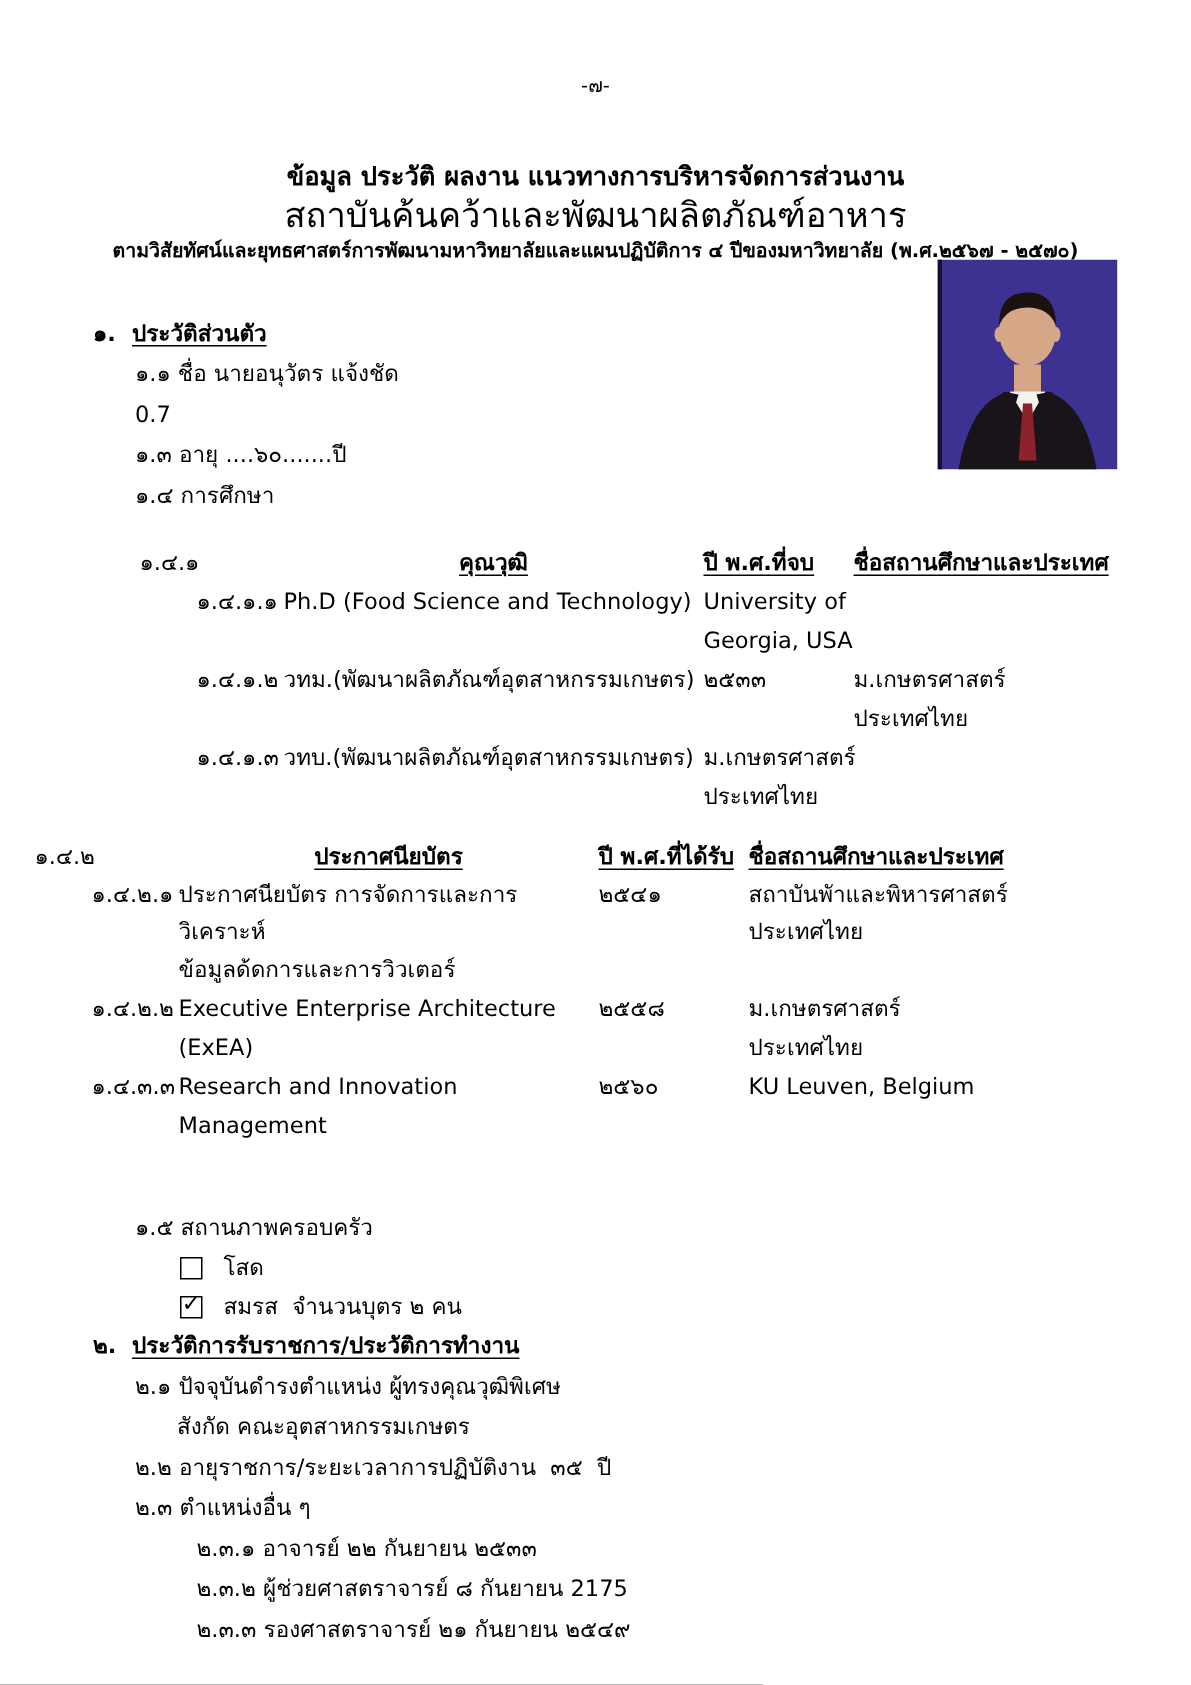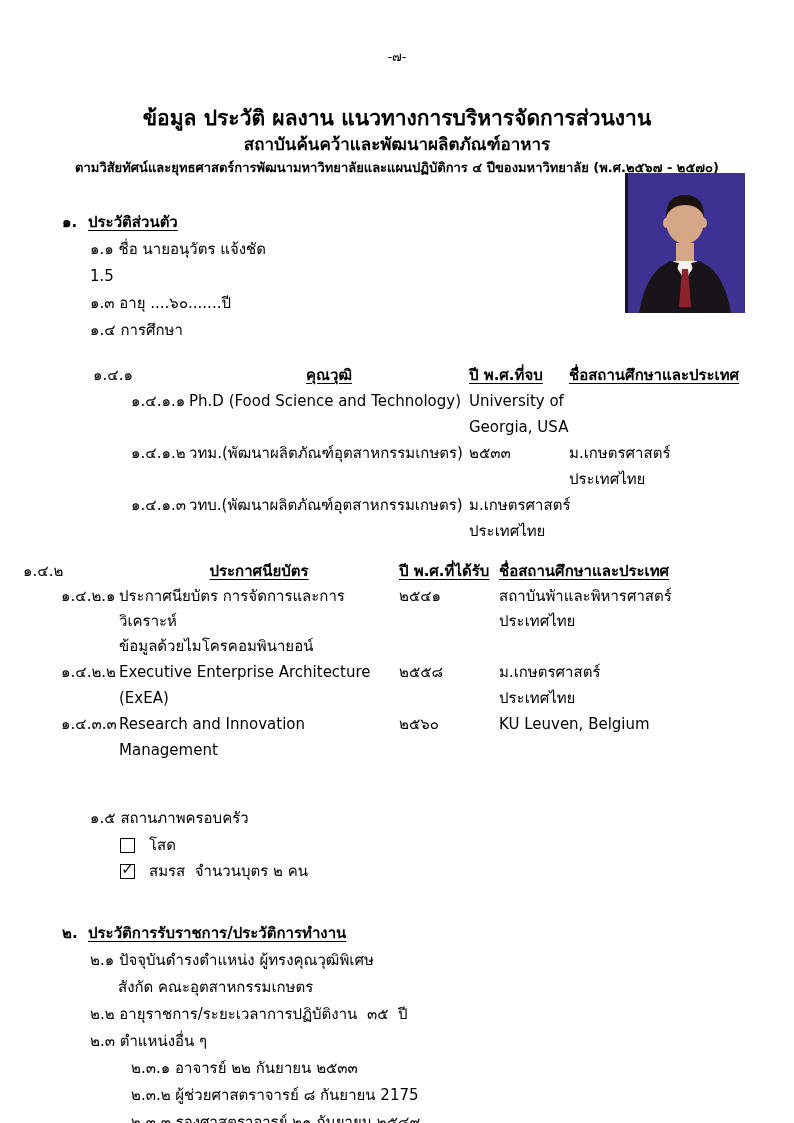--- a/index.html
+++ b/index.html
@@ -11,22 +11,22 @@
     color:#000000;
     font-family:"DejaVu Sans","Liberation Sans",sans-serif;
     font-size:15px;
     overflow:hidden;
   }
   .center { text-align:center; }
   .ul { text-decoration:underline; text-underline-offset:3px; }
 
   .page-number { padding-top:46px; font-size:13px; }
 
-  .doc-title1 { margin-top:38px; font-size:21px; font-weight:bold; line-height:26px; }
-  .doc-title2 { font-size:17px; font-weight:bold; line-height:26px; }
+  .doc-title1 { margin-top:38px; font-size:17px; font-weight:bold; line-height:26px; }
+  .doc-title2 { font-size:23px; font-weight:normal; line-height:26px; }
   .doc-title3 { font-size:13px; font-weight:bold; line-height:22px; }
 
   .sec-heading { margin-left:62px; font-weight:bold; }
   .sec-heading .num { display:inline-block; width:26px; }
 
   .sub  { margin-left:90px; }
   .sub2 { margin-left:118px; }
   .ind3 { margin-left:131px; }
 
   .line { line-height:27px; }
@@ -88,21 +88,21 @@
 
       <ellipse cx="41" cy="50" rx="3" ry="5" fill="#d6a786"></ellipse>
       <ellipse cx="79" cy="50" rx="3" ry="5" fill="#d6a786"></ellipse>
     </svg>
   </div>
 
   <div class="sec-heading line" style="margin-top:30px;">
     <span class="num">๑.</span><span class="ul">ประวัติส่วนตัว</span>
   </div>
   <div class="sub line">๑.๑ ชื่อ นายอนุวัตร แจ้งชัด</div>
-  <div class="sub line">1.5</div>
+  <div class="sub line">0.7</div>
   <div class="sub line">๑.๓ อายุ ....๖๐.......ปี</div>
   <div class="sub line">๑.๔ การศึกษา</div>
 
   <div class="edu-table" style="margin-top:18px;">
     <div class="edu-row header">
       <div class="c-num-h" style="font-weight:normal;">๑.๔.๑</div>
       <div class="c-desc-h"><span class="ul">คุณวุฒิ</span></div>
       <div class="c-year"><span class="ul">ปี พ.ศ.ที่จบ</span></div>
       <div><span class="ul">ชื่อสถานศึกษาและประเทศ</span></div>
     </div>
@@ -128,21 +128,21 @@
     <div class="edu-row header">
       <div class="c-num-h" style="font-weight:normal;">๑.๔.๒</div>
       <div class="c-desc-h"><span class="ul">ประกาศนียบัตร</span></div>
       <div class="c-year"><span class="ul">ปี พ.ศ.ที่ได้รับ</span></div>
       <div><span class="ul">ชื่อสถานศึกษาและประเทศ</span></div>
     </div>
     <div class="edu-row cell-2line">
       <div class="c-num">๑.๔.๒.๑</div>
       <div>
         <div>ประกาศนียบัตร การจัดการและการวิเคราะห์</div>
-        <div>ข้อมูลด้วยไมโครคอมพินายอน์</div>
+        <div>ข้อมูลด้ดการและการวิวเตอร์</div>
       </div>
       <div class="c-year">๒๕๔๑</div>
       <div>
         <div>สถาบันพัาและพิหารศาสตร์</div>
         <div>ประเทศไทย</div>
       </div>
     </div>
     <div class="edu-row">
       <div class="c-num">๑.๔.๒.๒</div>
       <div>Executive Enterprise Architecture (ExEA)</div>
@@ -162,21 +162,21 @@
     <span class="chk-box"></span>
     <span>โสด</span>
   </div>
   <div class="chk-line">
     <span class="chk-box">
         <span class="mark">✓</span>
       </span>
     <span style="white-space:pre;">สมรส  จำนวนบุตร ๒ คน</span>
   </div>
 
-  <div class="sec-heading line" style="margin-top:36px;">
+  <div class="sec-heading line" style="">
     <span class="num">๒.</span><span class="ul">ประวัติการรับราชการ/ประวัติการทำงาน</span>
   </div>
   <div class="sub line">๒.๑ ปัจจุบันดำรงตำแหน่ง ผู้ทรงคุณวุฒิพิเศษ</div>
   <div class="sub2 line">สังกัด คณะอุตสาหกรรมเกษตร</div>
   <div class="sub line" style="white-space:pre-wrap;">๒.๒ อายุราชการ/ระยะเวลาการปฏิบัติงาน  ๓๕  ปี</div>
   <div class="sub line">๒.๓ ตำแหน่งอื่น ๆ</div>
   <div class="ind3 line">๒.๓.๑ อาจารย์ ๒๒ กันยายน ๒๕๓๓</div>
   <div class="ind3 line">๒.๓.๒ ผู้ช่วยศาสตราจารย์ ๘ กันยายน 2175</div>
   <div class="ind3 line">๒.๓.๓ รองศาสตราจารย์ ๒๑ กันยายน ๒๕๔๙</div>
 

